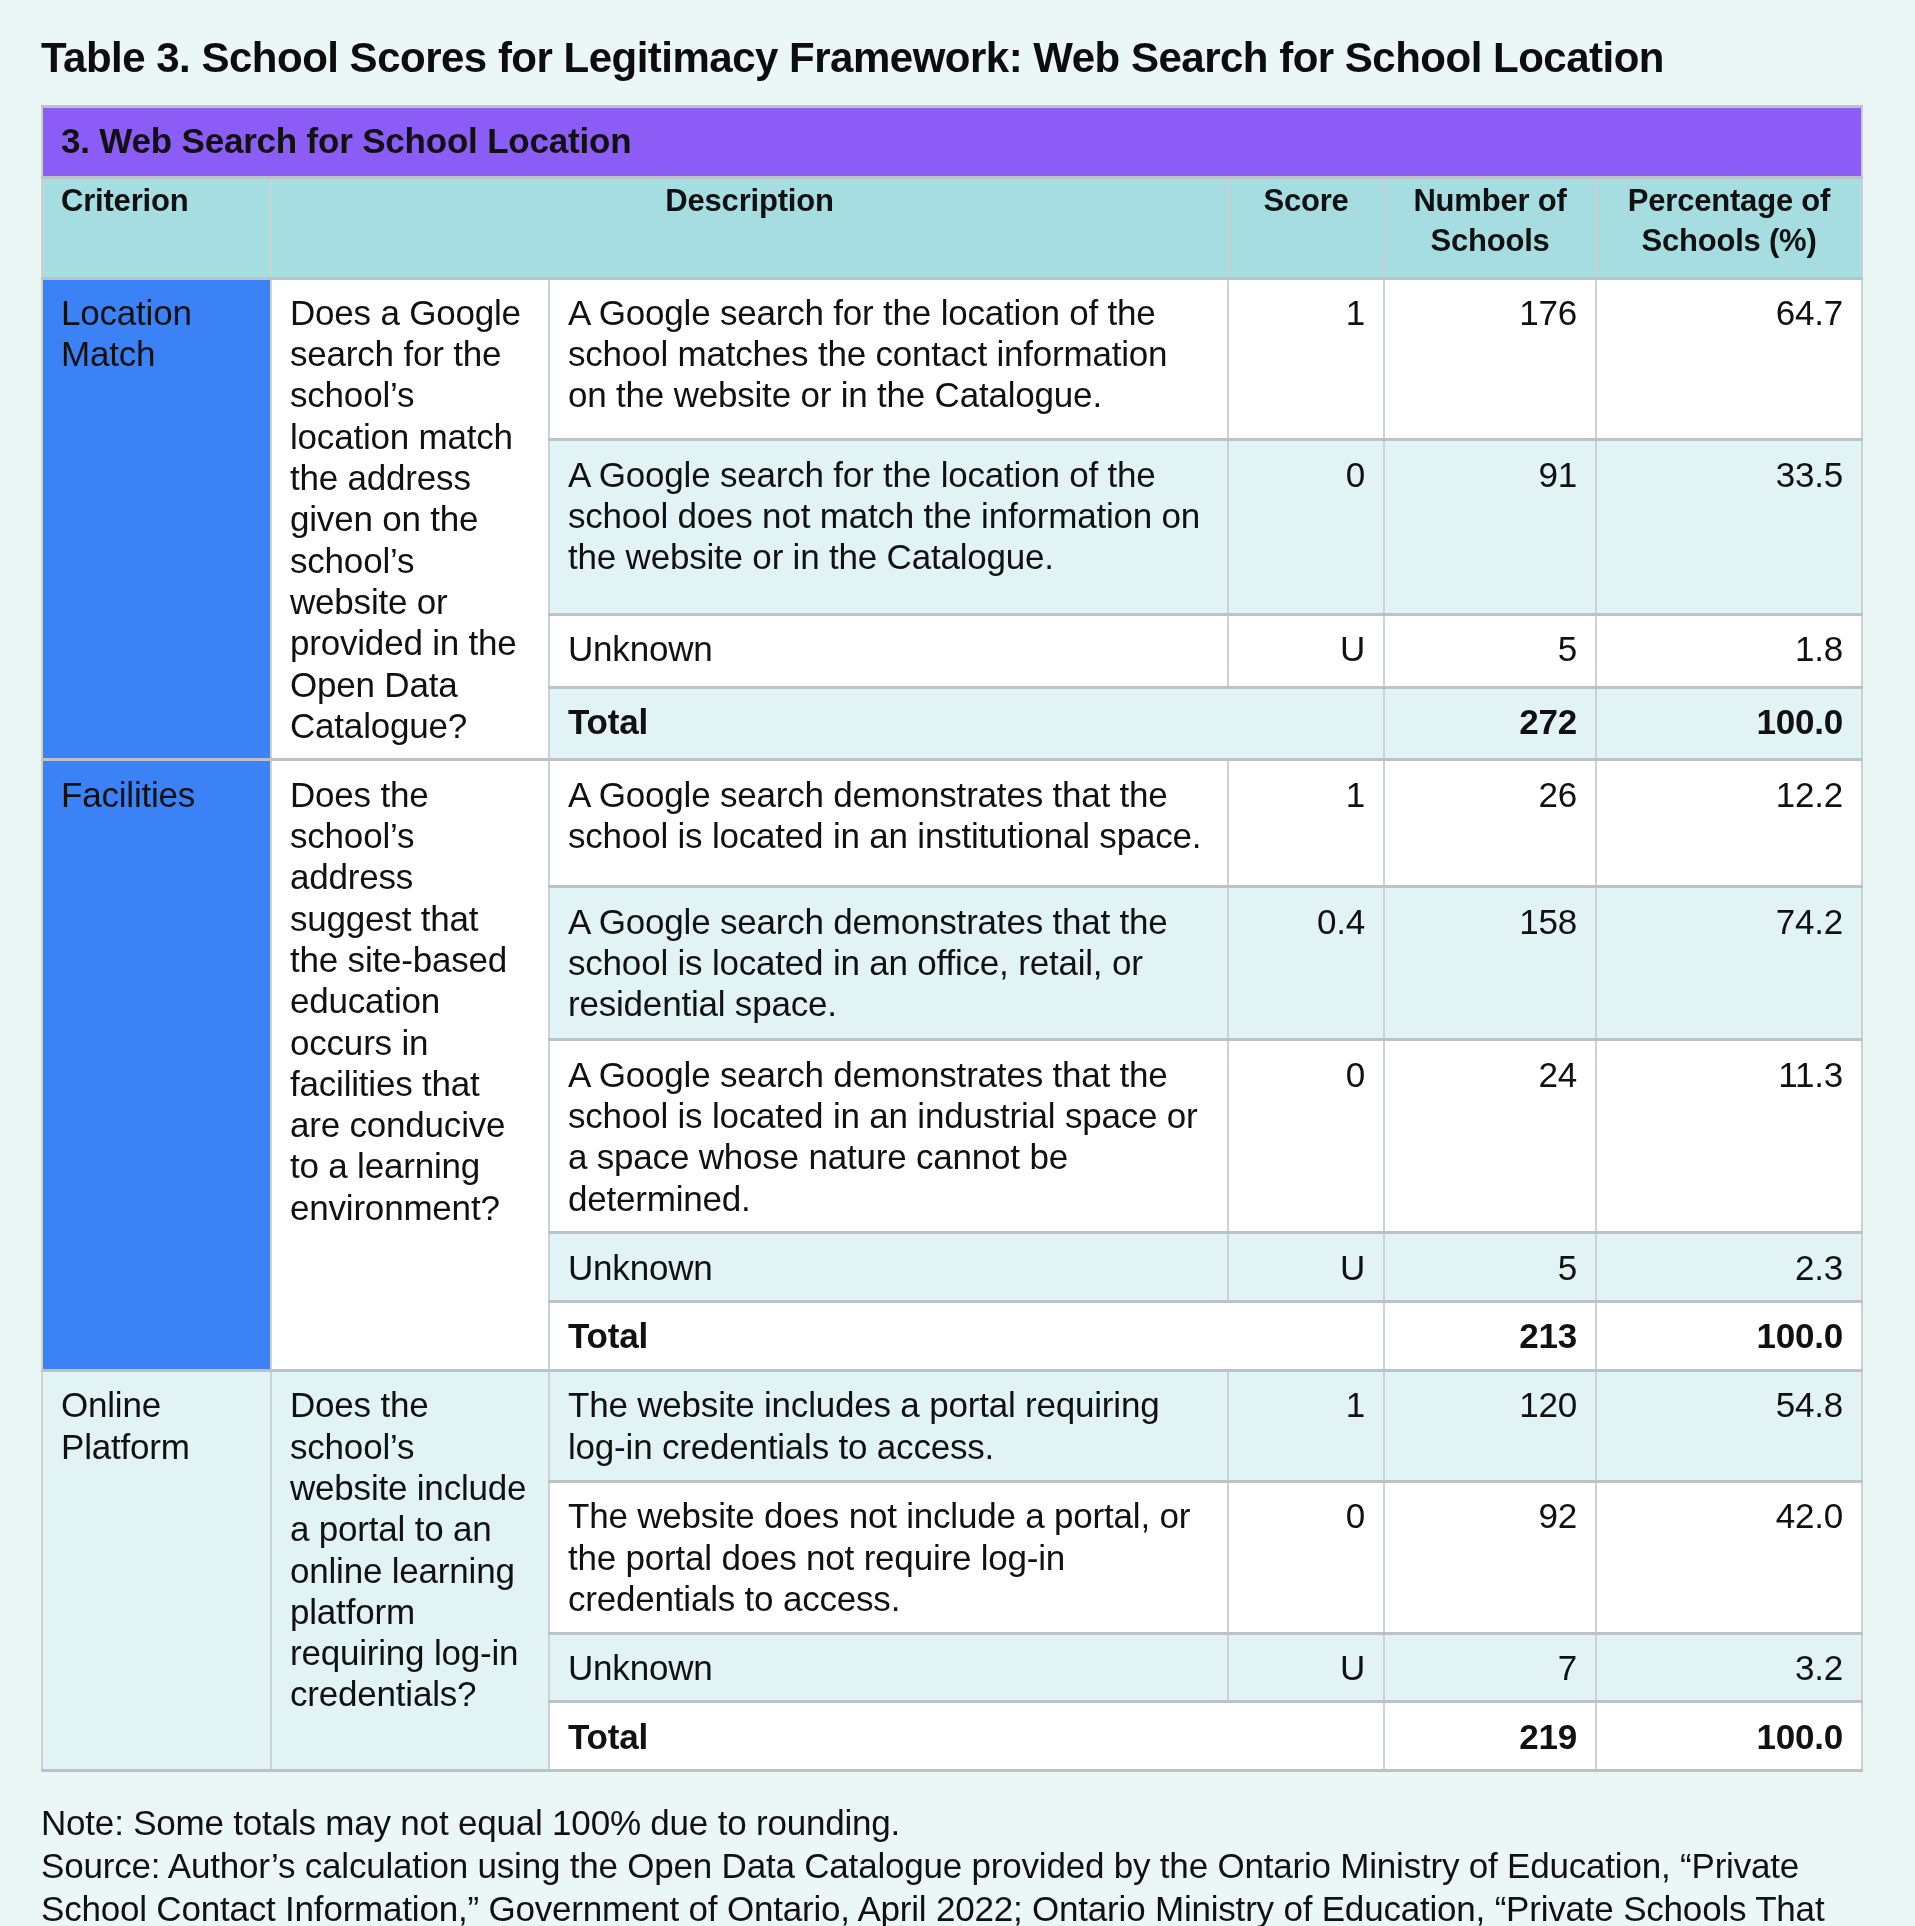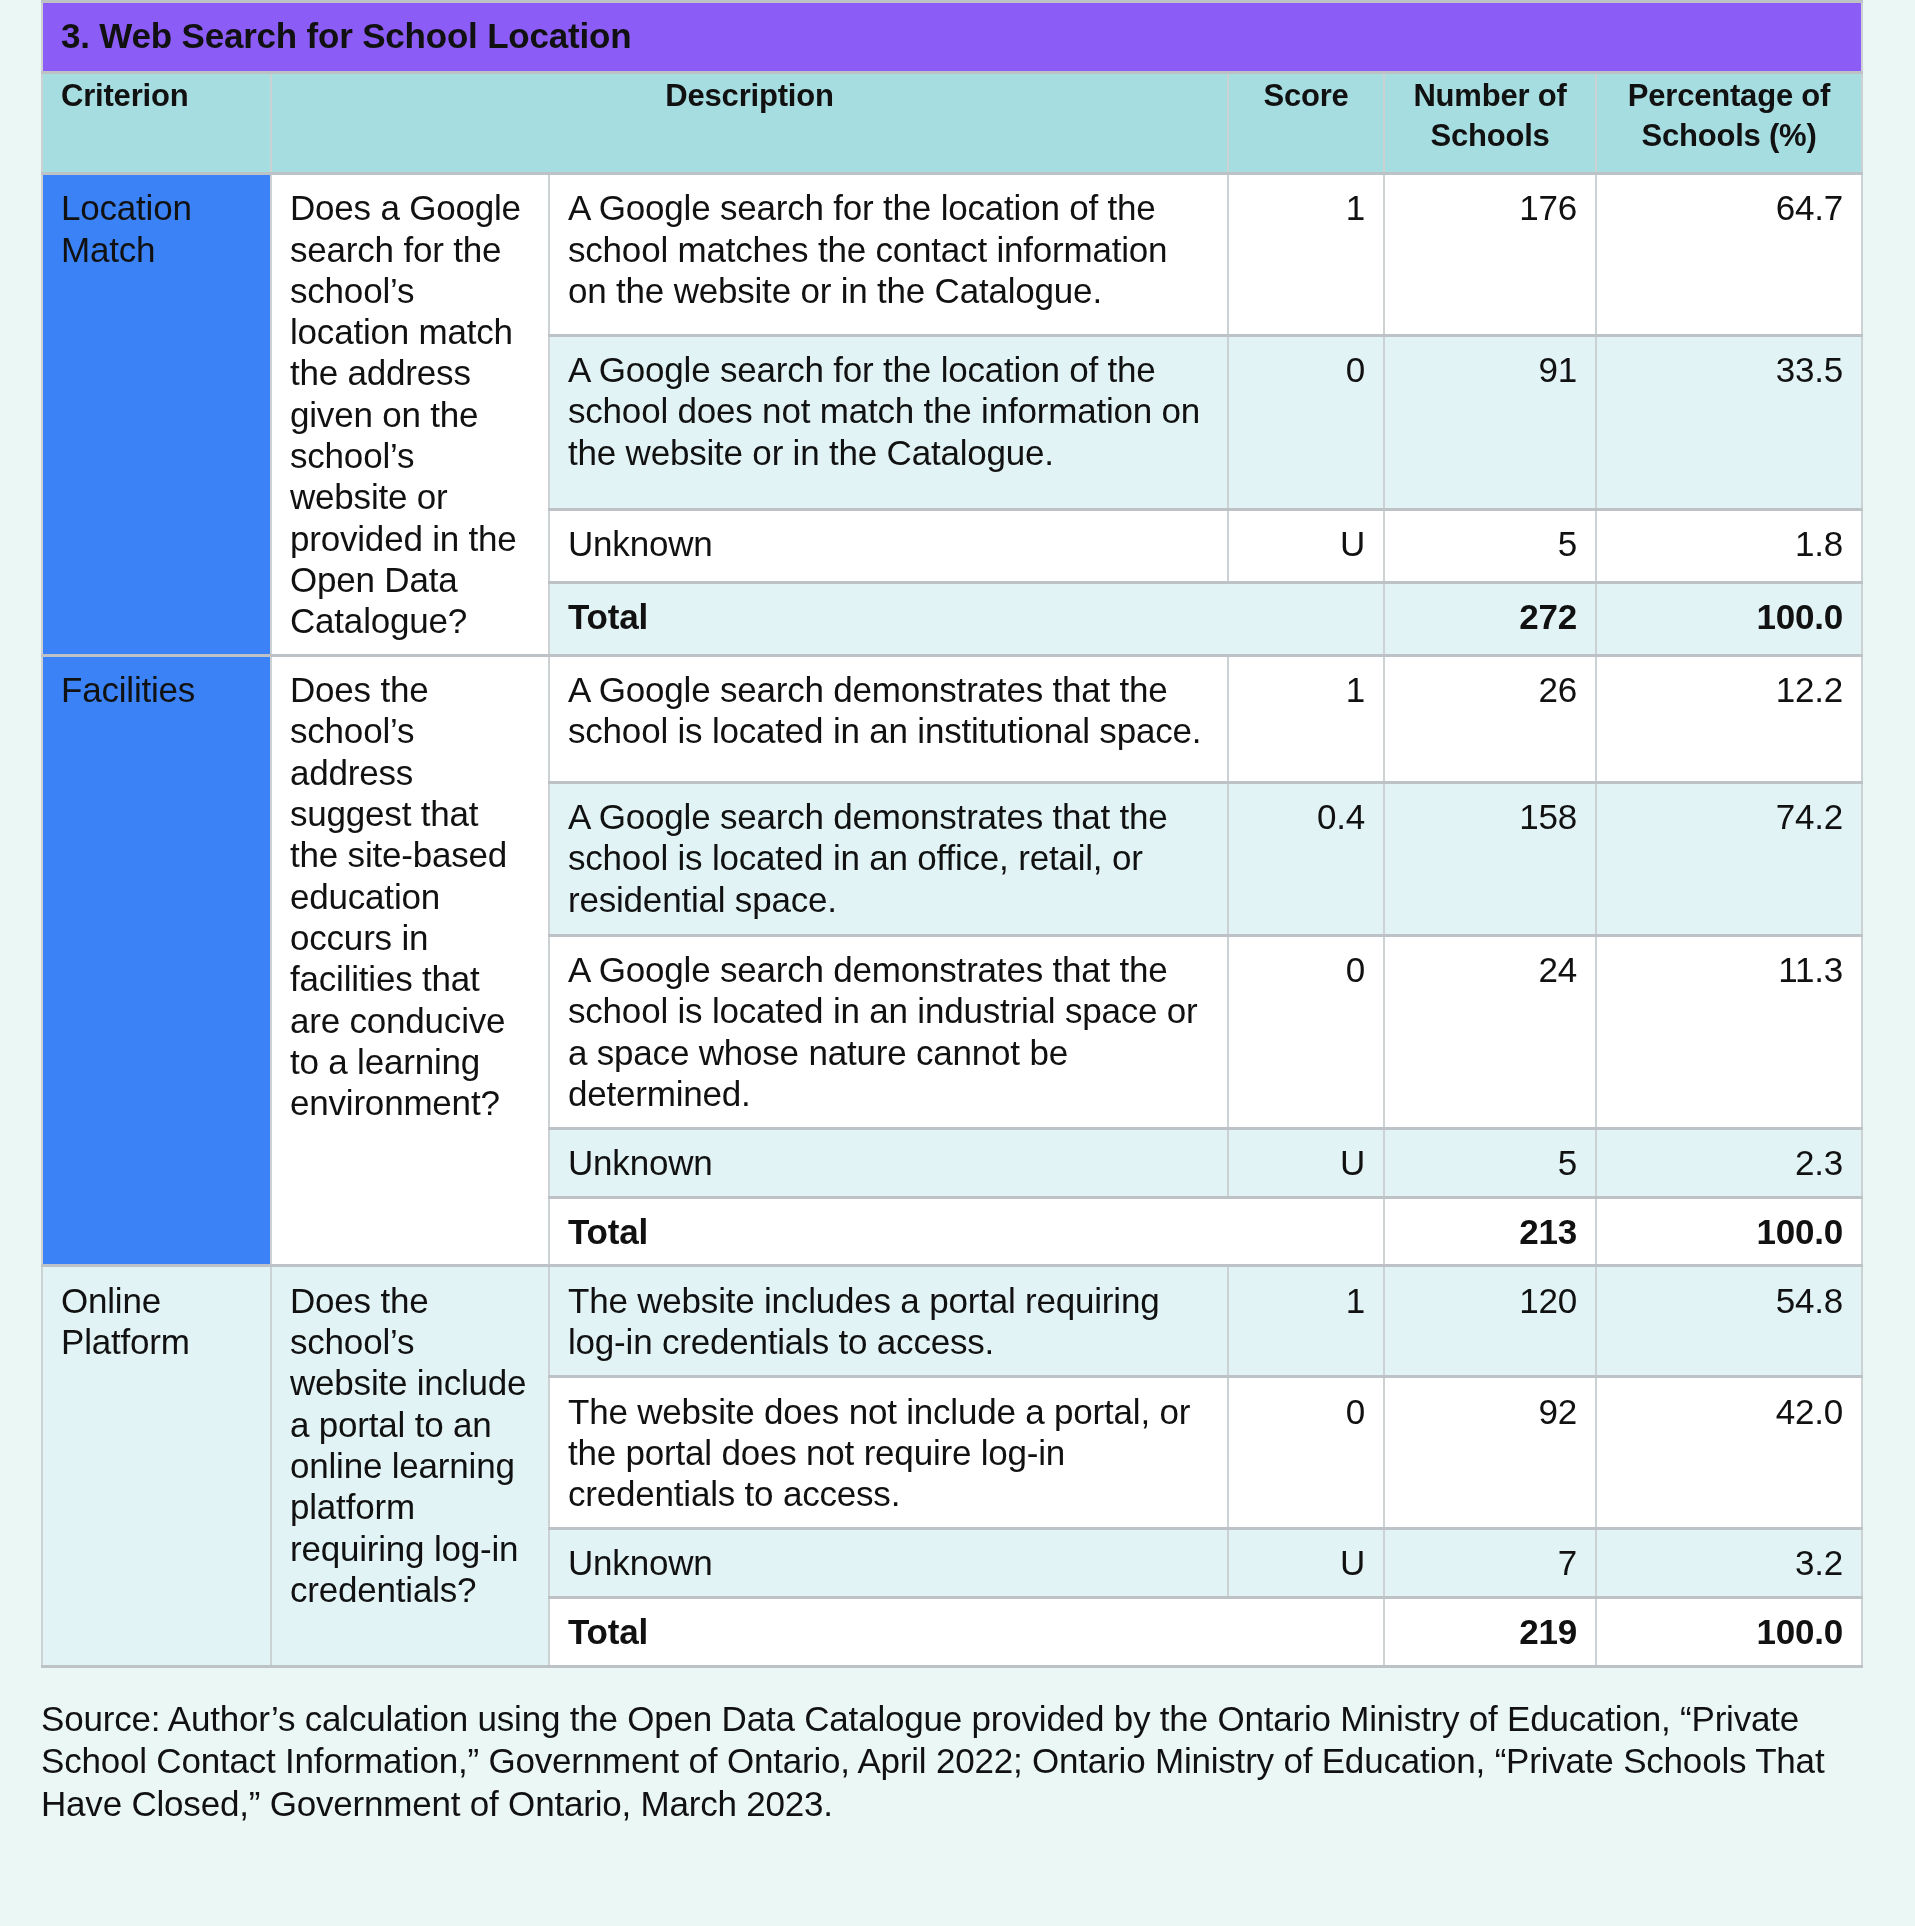--- a/index.html
+++ b/index.html
@@ -82,20 +82,21 @@
     line-height: 1.22;
     letter-spacing: -0.2px;
   }
   .notes p { margin: 0; }
 </style>
 </head>
 <body>
 
 <div class="canvas">
 
+  <div class="page-title">Table 3. School Scores for Legitimacy Framework: Web Search for School Location</div>
 
   <table class="scores">
     <colgroup>
       <col style="width:229px">
       <col style="width:278px">
       <col style="width:679px">
       <col style="width:156px">
       <col style="width:212px">
       <col style="width:266px">
     </colgroup>
@@ -193,17 +194,18 @@
     </tr>
     <tr class="r13">
       <td class="total-label" colspan="2">Total</td>
       <td class="num b">219</td>
       <td class="num b">100.0</td>
     </tr>
   </tbody>
     </table>
 
   <div class="notes">
+    <p>Note: Some totals may not equal 100% due to rounding.</p>
     <p>Source: Author’s calculation using the Open Data Catalogue provided by the Ontario Ministry of Education, “Private School Contact Information,” Government of Ontario, April 2022; Ontario Ministry of Education, “Private Schools That Have Closed,” Government of Ontario, March 2023.</p>
   </div>
 
 </div>
 
 
 </body></html>

